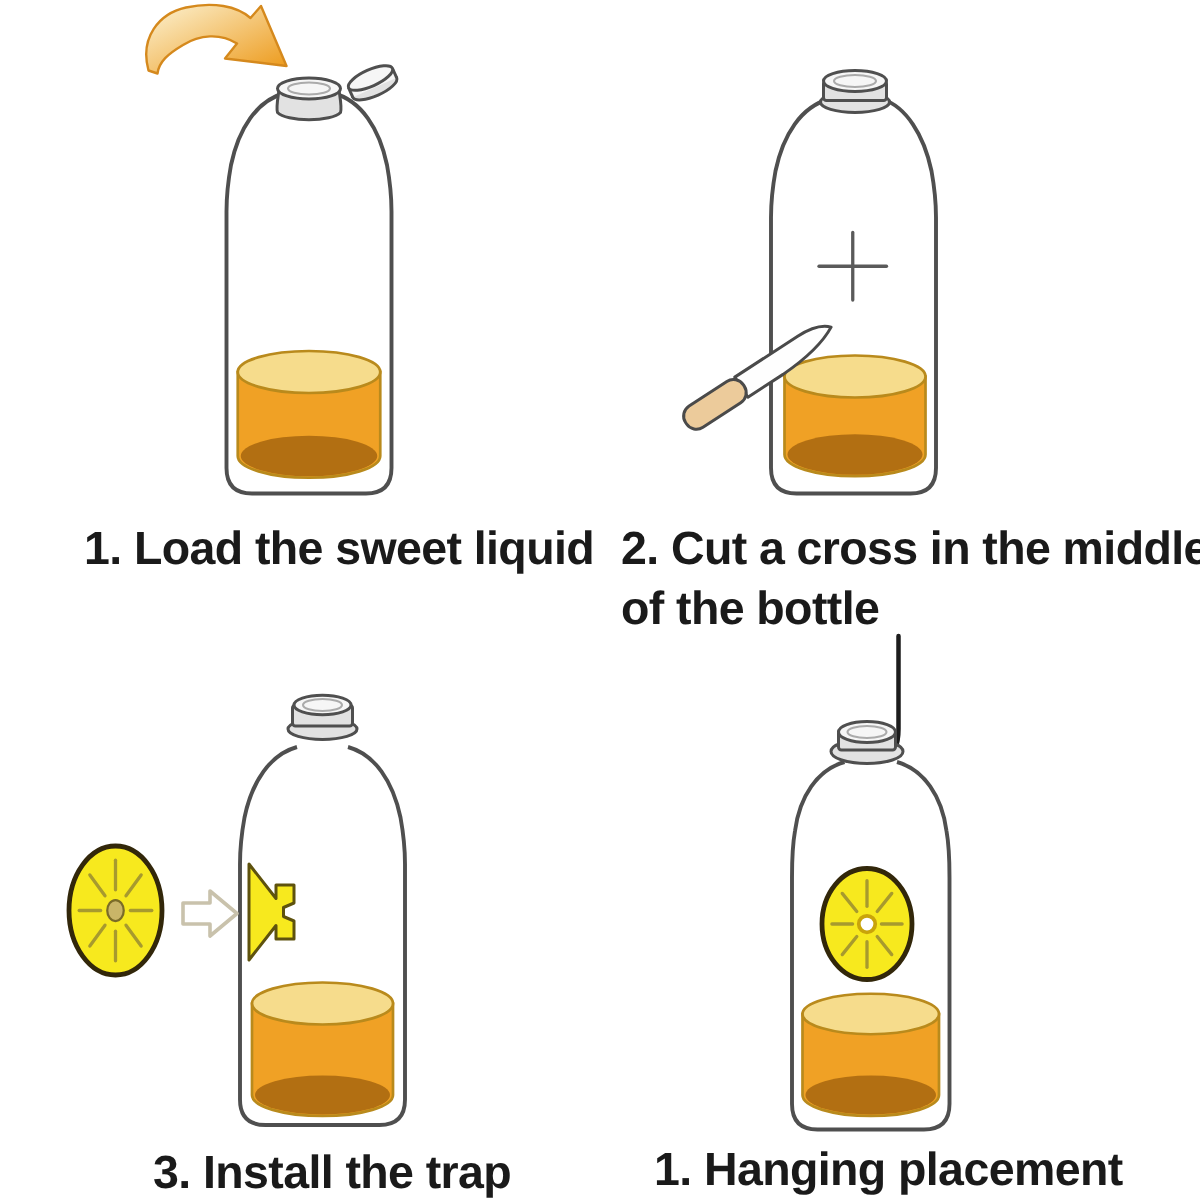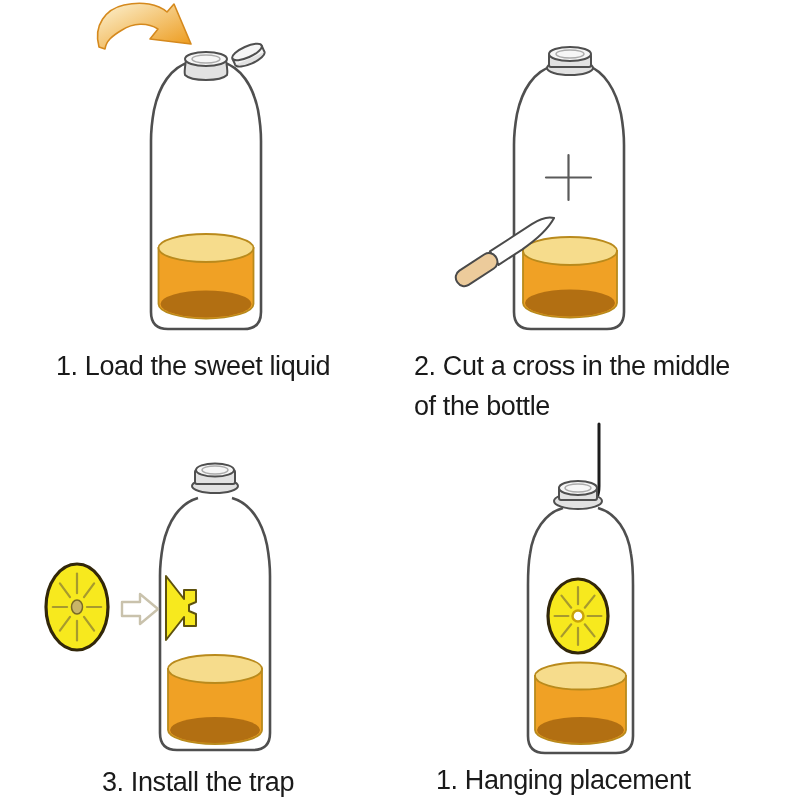--- a/index.html
+++ b/index.html
@@ -7,24 +7,25 @@
     width:800px;height:800px;
     background:var(--background,#ffffff);
     font-family:"Liberation Sans",sans-serif;
   }
   .canvas{position:relative;width:800px;height:800px;background:var(--background,#ffffff);overflow:hidden}
   .art{position:absolute;left:0;top:0}
 
   .caption{
     position:absolute;
     color:var(--text,#1a1a1a);
-    font-size:27px;
+    font-size:31px;
     line-height:40px;
     letter-spacing:-0.4px;
     white-space:nowrap;
+    font-weight:bold;
   }
   .caption span{display:block}
   .c1{left:56px;top:346px}
   .c2{left:414px;top:346px}
   .c3{left:102px;top:762px}
   .c4{left:436px;top:760px}
 
   
   .bottle{fill:#ffffff;stroke:var(--bottle-stroke,#4f4f4f);stroke-width:2.6;stroke-linejoin:round}
   .cap-top{fill:var(--cap-fill,#f6f6f6);stroke:var(--bottle-stroke,#4f4f4f);stroke-width:2}

